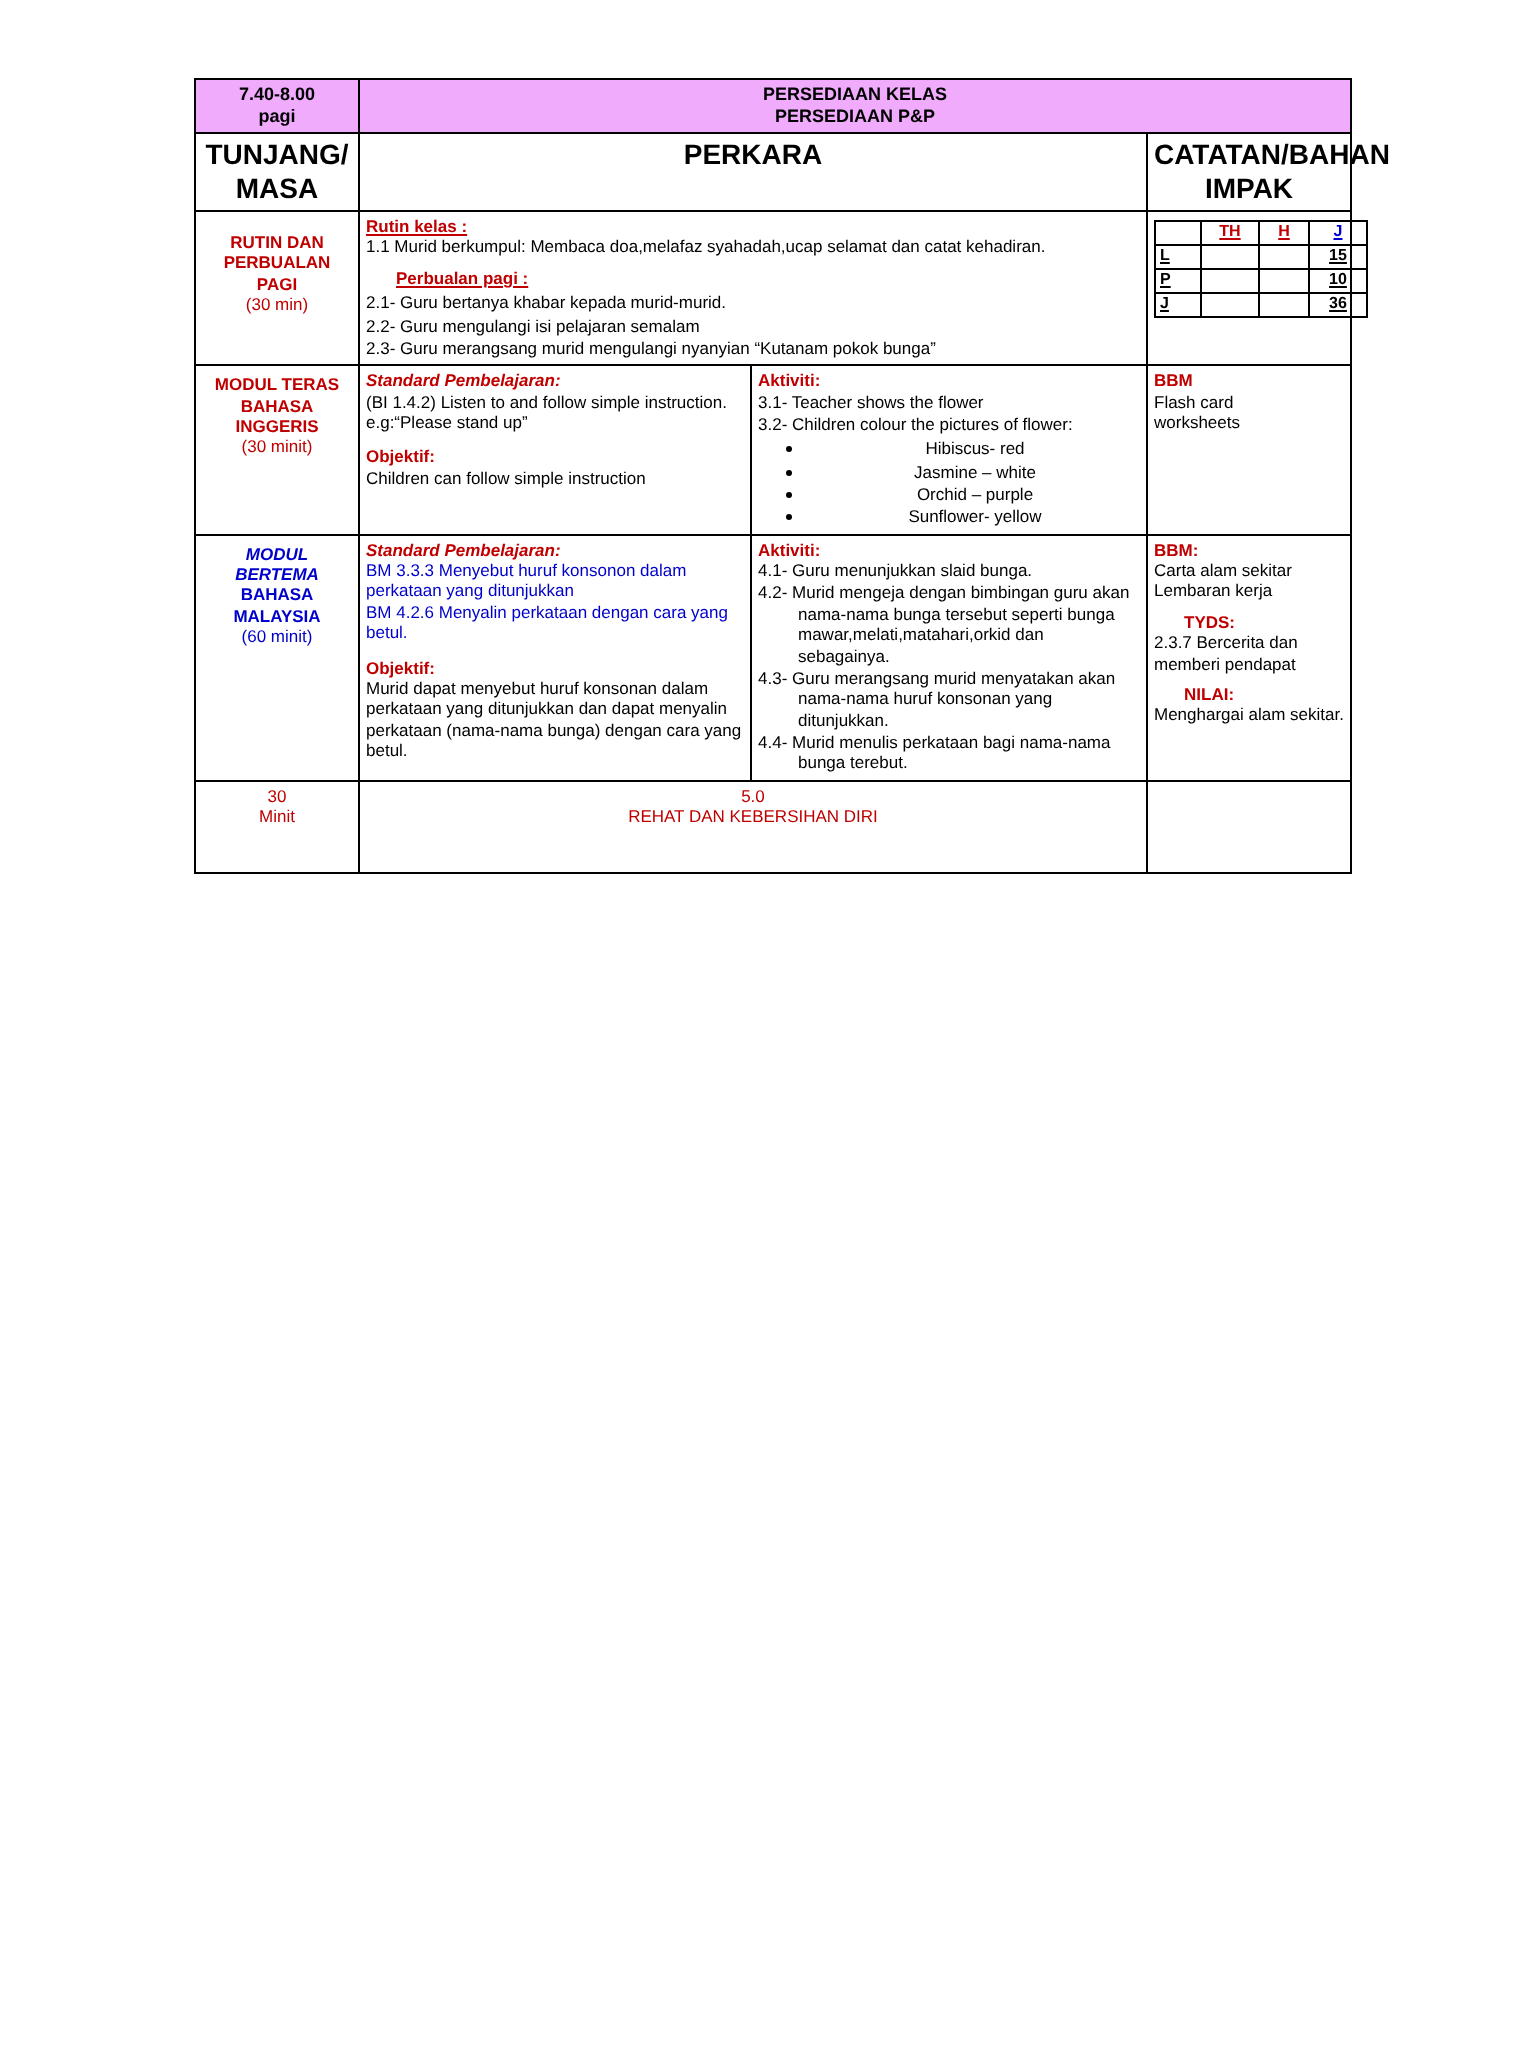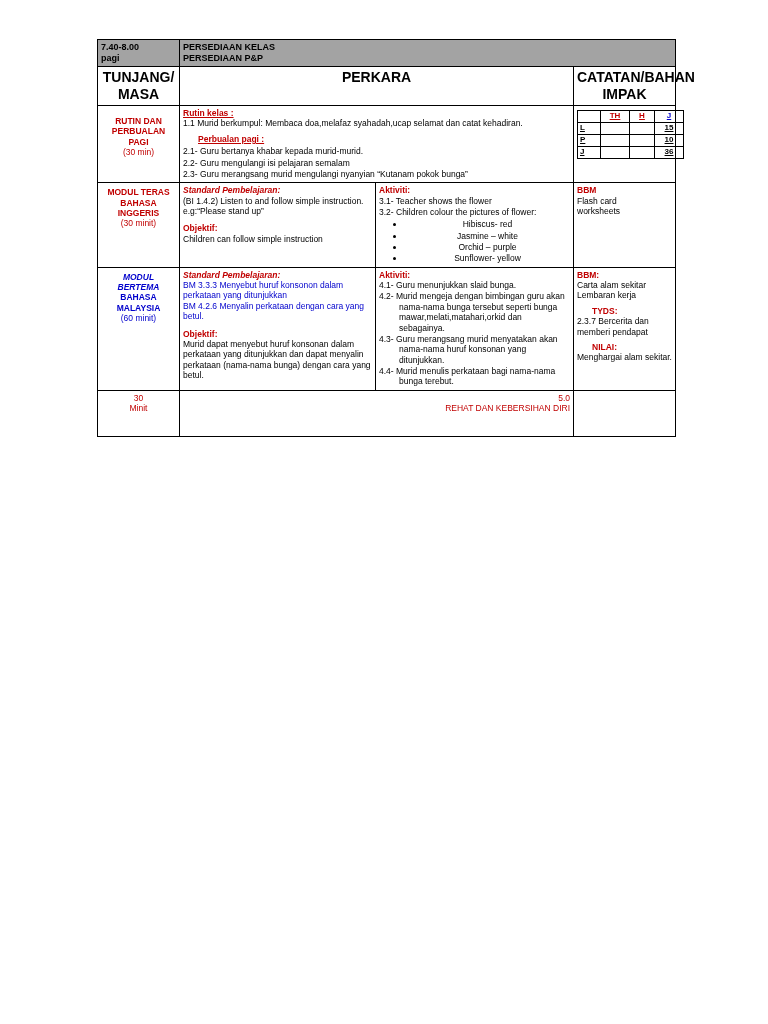--- a/index.html
+++ b/index.html
@@ -30,21 +30,22 @@
     vertical-align: top;
     padding: 2px 3px;
     line-height: 1.22;
   }
   .c-time   { width: 82px; }
   .c-main   { width: 196px; }
   .c-act    { width: 198px; }
   .c-impact { width: 102px; }
 
   .hdr-pink {
-    background: #a3a3a3;
+    background: #f0abfc;
+    text-align: center;
     font-weight: bold;
     font-size: 9px;
     padding: 2px 0;
   }
   .hdr-plain {
     text-align: center;
     font-weight: bold;
     font-size: 14px;
     padding: 2px 0;
   }
@@ -100,21 +101,21 @@
     text-decoration: underline;
   }
   .mini-c1 { width: 18px; text-align: left !important; font-weight: bold; }
   .mini-c2 { width: 24px; }
   .mini-c3 { width: 20px; }
   .mini-c4 { width: 24px; font-weight: bold; }
   .mini-hdr { color: #c00000; font-weight: bold; }
   .mini-blue { color: #0000cc; font-weight: bold; }
 
   .rehat-time { text-align: center; color: #c00000; padding-top: 12px; }
-  .rehat-main { text-align: right; color: #c00000; padding-top: 12px; }
+  .rehat-main { text-align: center; color: #c00000; padding-top: 12px; }
   .tall { height: 46px; }
 </style>
 </head>
 <body>
 
 <div class="page">
 
   <table class="lesson">
     <colgroup>
       <col class="c-time">

